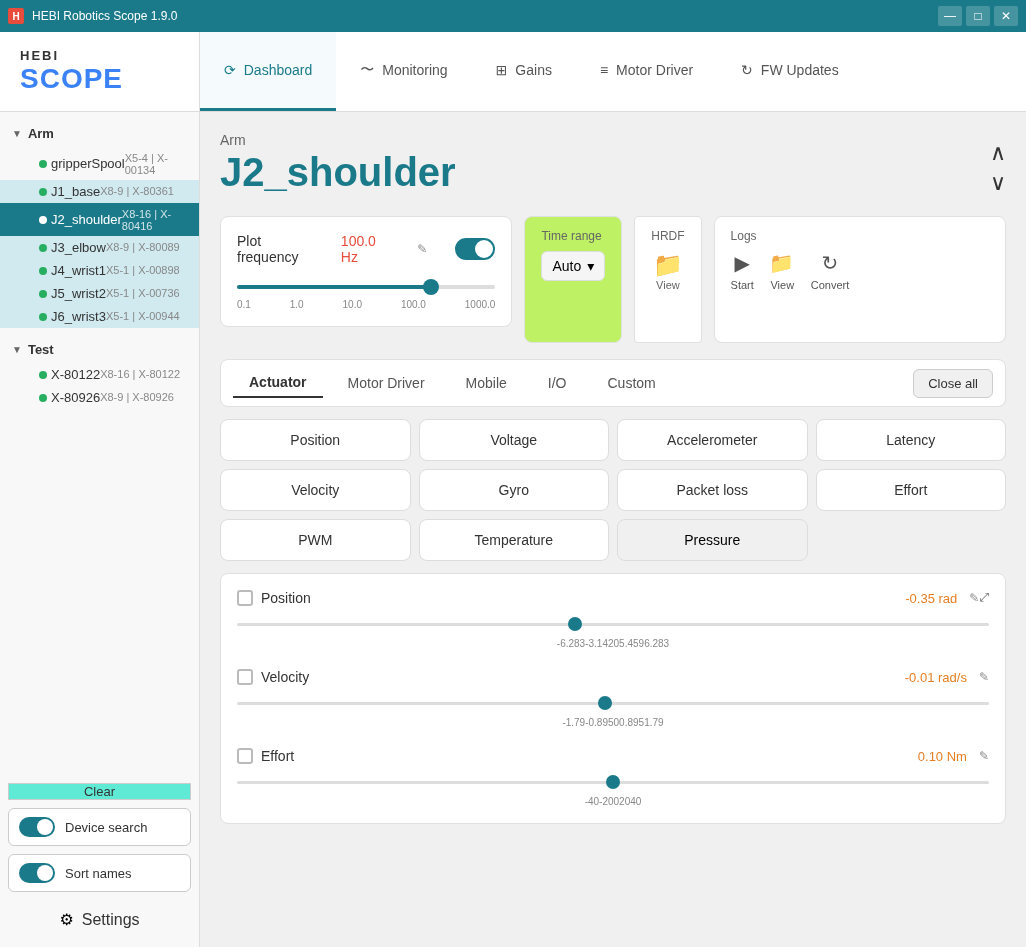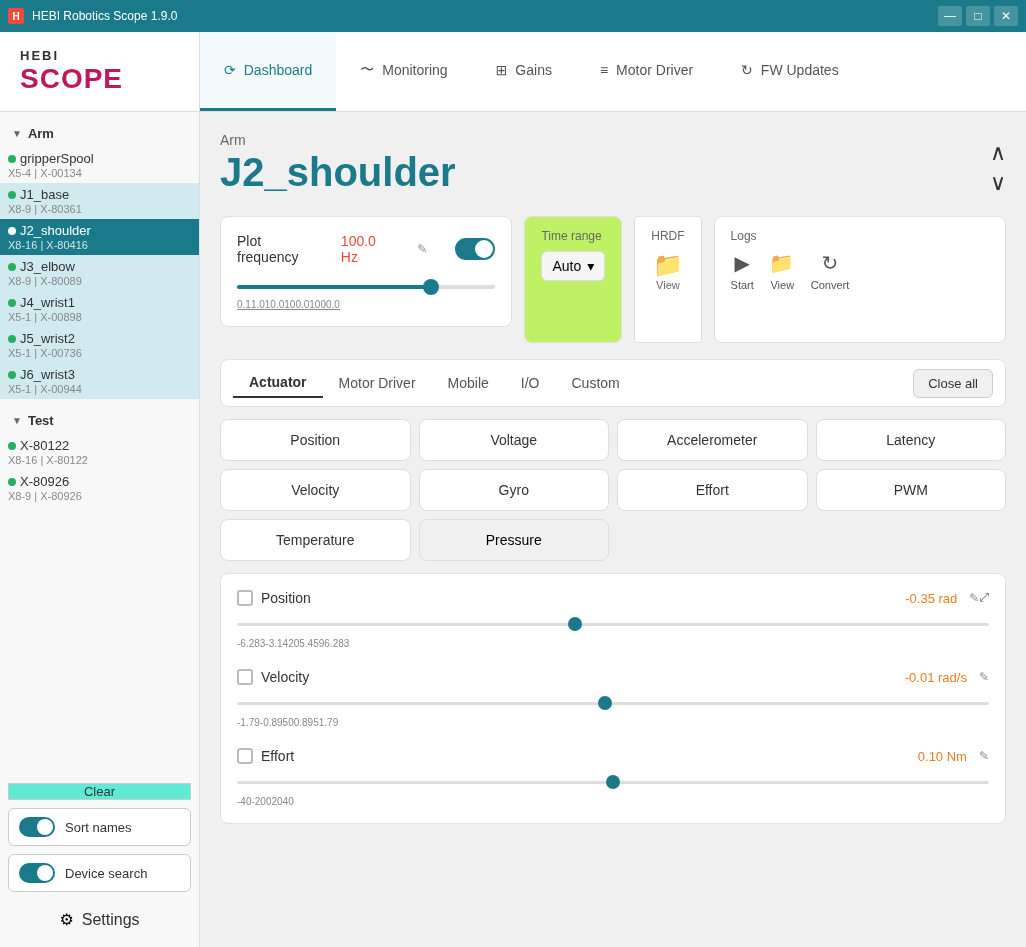--- a/index.html
+++ b/index.html
@@ -32,21 +32,21 @@
     }
     .nav-logo {
       width: 200px;
       display: flex;
       flex-direction: column;
       justify-content: center;
       padding: 0 20px;
       border-right: 1px solid #ddd;
     }
     .nav-logo-hebi { font-size: 13px; font-weight: 600; color: #333; letter-spacing: 2px; }
-    .nav-logo-scope { font-size: 28px; font-weight: 700; color: #be185d; letter-spacing: 1px; }
+    .nav-logo-scope { font-size: 28px; font-weight: 700; color: #3b82f6; letter-spacing: 1px; }
     .nav-tabs { display: flex; align-items: stretch; }
     .nav-tab {
       display: flex;
       align-items: center;
       gap: 8px;
       padding: 0 24px;
       cursor: pointer;
       font-size: 14px;
       color: #555;
       border-bottom: 3px solid transparent;
@@ -77,22 +77,22 @@
       align-items: center;
       gap: 6px;
       padding: 6px 12px;
       font-size: 13px;
       font-weight: 600;
       color: #333;
     }
     .sidebar-group-arrow { font-size: 10px; color: #666; }
     .sidebar-item {
       display: flex;
-      flex-direction: column;
-      padding: 4px 12px 4px 5px;
+      flex-direction: row;
+      padding: 4px 12px 4px 36px;
       cursor: pointer;
       border-left: 3px solid transparent;
     }
     .sidebar-item.selected { background: #1a7a8a; border-left-color: #1a7a8a; }
     .sidebar-item.selected .device-name { color: white; }
     .sidebar-item.selected .device-id { color: rgba(255,255,255,0.8); }
     .sidebar-item.highlighted { background: #d0eaf0; }
     .device-dot { width: 8px; height: 8px; border-radius: 50%; background: #27ae60; display: inline-block; margin-right: 4px; flex-shrink: 0; }
     .device-row { display: flex; align-items: center; }
     .device-name { font-size: 13px; font-weight: 500; color: #333; }
@@ -183,21 +183,21 @@
       gap: 20px;
       margin-bottom: 12px;
     }
     .plot-freq-label { font-size: 14px; color: #333; font-weight: 500; }
     .plot-freq-value { color: #e74c3c; font-size: 14px; margin-left: auto; }
     .plot-freq-edit { font-size: 12px; color: #888; cursor: pointer; margin-left: 4px; }
     .slider-container { position: relative; width: 100%; height: 20px; display: flex; align-items: center; }
     .slider-track { width: 100%; height: 4px; background: #ddd; border-radius: 2px; position: relative; }
     .slider-fill { height: 100%; background: #1a7a8a; border-radius: 2px; }
     .slider-thumb { width: 16px; height: 16px; background: #1a7a8a; border-radius: 50%; position: absolute; top: 50%; transform: translateY(-50%); cursor: pointer; }
-    .slider-labels { display: flex; justify-content: flex-start; font-size: 10px; color: #888; margin-top: 2px; text-decoration: underline; }
+    .slider-labels { display: flex; justify-content: space-between; font-size: 10px; color: #888; margin-top: 2px; }
     .toggle-blue { width: 40px; height: 22px; background: #1a7a8a; border-radius: 11px; position: relative; cursor: pointer; flex-shrink: 0; }
     .toggle-blue::after { content: ''; position: absolute; width: 18px; height: 18px; background: white; border-radius: 50%; top: 2px; right: 2px; }
     .time-range-card {
       background: #bef264;
       border-radius: 8px;
       padding: 12px 16px;
       border: 1px solid #e0e0e0;
     }
     .time-range-label { font-size: 12px; color: #666; margin-bottom: 8px; }
     .time-range-select { display: flex; align-items: center; gap: 6px; background: #f5f5f5; border: 1px solid #ddd; border-radius: 6px; padding: 6px 10px; cursor: pointer; font-size: 14px; }
@@ -220,21 +220,21 @@
     .logs-label { font-size: 12px; color: #666; margin-bottom: 8px; }
     .logs-actions { display: flex; gap: 16px; }
     .log-action { display: flex; flex-direction: column; align-items: center; gap: 4px; cursor: pointer; }
     .log-action-icon { font-size: 20px; color: #555; }
     .log-action-label { font-size: 11px; color: #555; }
 
     
     .actuator-tabs {
       display: flex;
       align-items: center;
-      gap: 0;
+      gap: 9px;
       background: white;
       border-radius: 8px;
       padding: 8px 12px;
       border: 1px solid #e0e0e0;
       margin-bottom: 12px;
     }
     .actuator-tab {
       padding: 6px 16px;
       font-size: 14px;
       color: #555;
@@ -278,21 +278,21 @@
     .sensor-row { margin-bottom: 20px; }
     .sensor-row:last-child { margin-bottom: 0; }
     .sensor-header { display: flex; align-items: center; gap: 8px; margin-bottom: 6px; }
     .sensor-checkbox { width: 16px; height: 16px; border: 2px solid #bbb; border-radius: 3px; flex-shrink: 0; cursor: pointer; }
     .sensor-name { font-size: 14px; font-weight: 500; color: #333; }
     .sensor-value { margin-left: auto; font-size: 13px; color: #e67e22; }
     .sensor-edit { font-size: 12px; color: #888; cursor: pointer; margin-left: 4px; }
     .sensor-slider { position: relative; height: 24px; display: flex; align-items: center; margin: 0 0 2px 0; }
     .sensor-track { width: 100%; height: 3px; background: #ddd; border-radius: 2px; position: relative; }
     .sensor-thumb { width: 14px; height: 14px; background: #1a7a8a; border-radius: 50%; position: absolute; top: 50%; transform: translateY(-50%); cursor: pointer; }
-    .sensor-scale { display: flex; justify-content: flex-start; font-size: 10px; color: #888; }
+    .sensor-scale { display: flex; justify-content: center; font-size: 10px; color: #888; }
 
     .top-controls { display: flex; gap: 12px; margin-bottom: 16px; align-items: stretch; }
     .plot-freq-main { flex: 1; }
   </style>
 </head>
 <body>
 
 <div class="title-bar">
   <div class="title-bar-icon">H</div>
   <span class="title-bar-text">HEBI Robotics Scope 1.9.0</span>
@@ -418,26 +418,26 @@
         </div>
         <span class="device-id">X8-9 | X-80926</span>
       </div>
     </div>
 
     <div class="sidebar-bottom">
       <button class="sidebar-btn">Clear</button>
 
       <div class="toggle-row">
         <div class="toggle"></div>
-        <span class="toggle-label">Sort names</span>
+        <span class="toggle-label">Device search</span>
       </div>
 
       <div class="toggle-row">
         <div class="toggle"></div>
-        <span class="toggle-label">Device search</span>
+        <span class="toggle-label">Sort names</span>
       </div>
 
       <div class="settings-row">
         <span>⚙</span>
         <span class="settings-label">Settings</span>
       </div>
     </div>
   </div>
 
   <div class="content">
@@ -519,20 +519,21 @@
       <button class="close-all-btn">Close all</button>
     </div>
 
     <div class="metric-grid">
       <button class="metric-btn">Position</button>
       <button class="metric-btn">Voltage</button>
       <button class="metric-btn">Accelerometer</button>
       <button class="metric-btn">Latency</button>
       <button class="metric-btn">Velocity</button>
       <button class="metric-btn">Gyro</button>
+      <button class="metric-btn">Packet loss</button>
       <button class="metric-btn">Effort</button>
       <button class="metric-btn">PWM</button>
       <button class="metric-btn">Temperature</button>
       <button class="metric-btn disabled">Pressure</button>
     </div>
 
     <div class="sensor-section">
       <span class="sensor-expand-icon">⤢</span>
 
       <div class="sensor-row">

